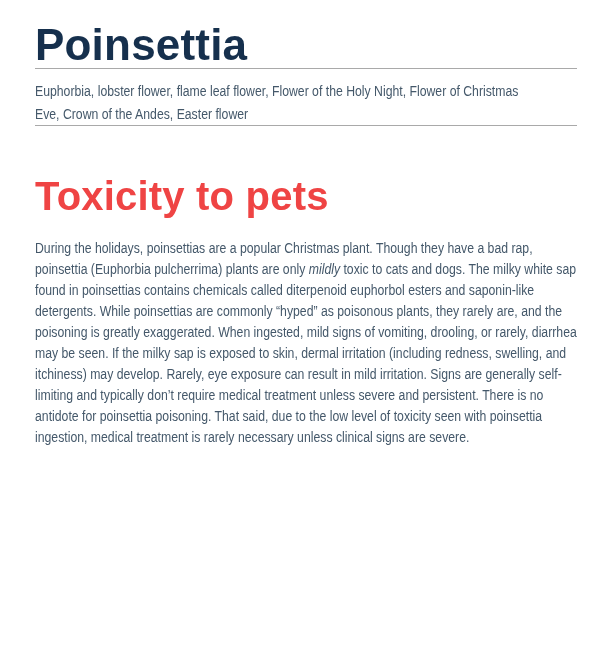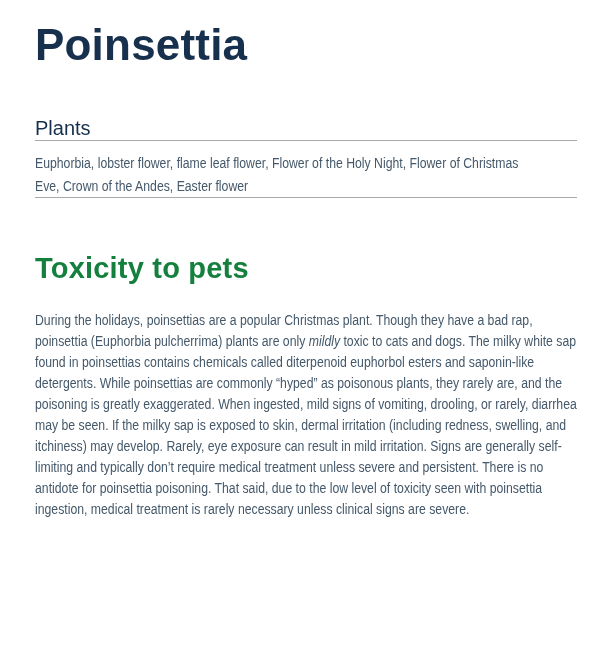--- a/index.html
+++ b/index.html
@@ -55,45 +55,44 @@
       width: 565px;
       font-size: 14px;
       line-height: 22.5px;
       color: #44586a;
       transform: scaleX(0.875);
       transform-origin: 0 0;
     }
     h2.section-heading {
       margin: 0;
       margin-top: 51px;
-      font-size: 29px;
+      font-size: 40px;
       line-height: 38px;
       font-weight: 800;
       letter-spacing: 0.2px;
-      color: #15803d;
+      color: #ef4444;
     }
     .body-text {
       margin: 23px 0 0 0;
       width: 620px;
       font-size: 14px;
       line-height: 21px;
       color: #44586a;
       transform: scaleX(0.875);
       transform-origin: 0 0;
     }
     .body-text em { font-style: italic; }
   </style>
 </head>
 <body>
 
 <div class="page">
 
   <h1 class="title">Poinsettia</h1>
 
-  <div class="category">Plants</div>
 
   <hr class="divider divider-1">
 
 
   <p class="alt-names">Euphorbia, lobster flower, flame leaf flower, Flower of the Holy Night, Flower of Christmas Eve, Crown of the Andes, Easter flower</p>
 
   <hr class="divider divider-2">
 
   <h2 class="section-heading">Toxicity to pets</h2>
 

